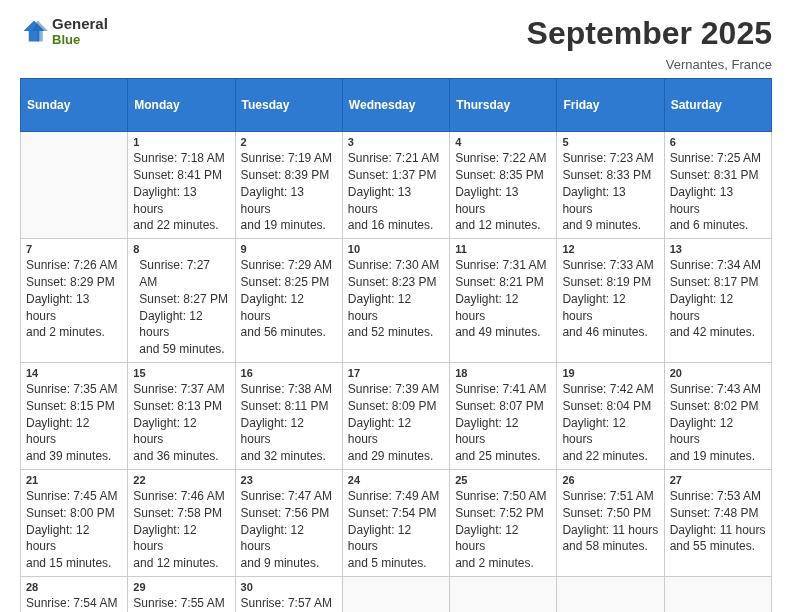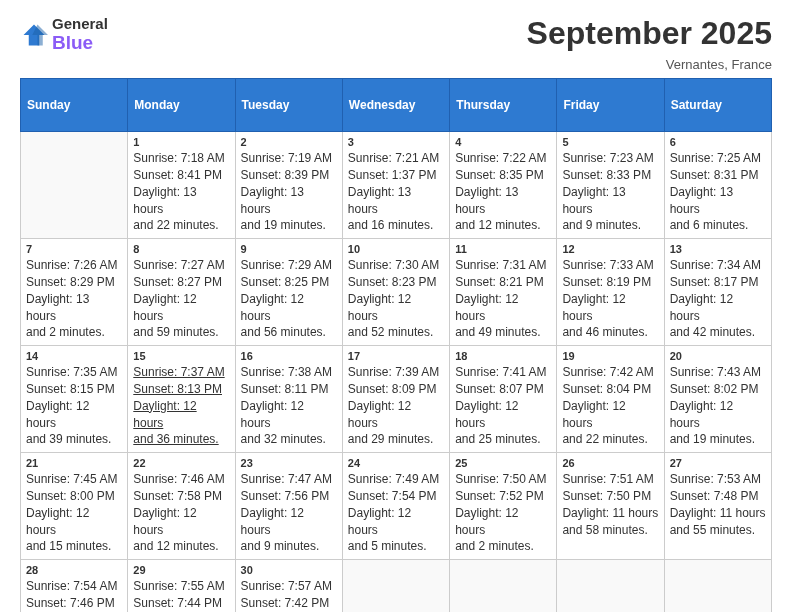--- a/index.html
+++ b/index.html
@@ -31,23 +31,23 @@
       display: flex;
       flex-direction: column;
       line-height: 1.1;
     }
     .logo-general {
       font-size: 15px;
       font-weight: bold;
       color: #333;
     }
     .logo-blue {
-      font-size: 19px;
-      font-weight: bold;
-      color: #8b5cf6;
+      font-size: 13px;
+      font-weight: bold;
+      color: #4d7c0f;
     }
     .logo-icon {
       width: 28px;
       height: 28px;
     }
     .title-section {
       text-align: right;
     }
     .month-title {
       font-size: 32px;
@@ -183,21 +183,21 @@
         <tr>
           <td>
             <span class="day-number">7</span>
             <div class="day-info" style="white-space: pre-line;">Sunrise: 7:26 AM
 Sunset: 8:29 PM
 Daylight: 13 hours
 and 2 minutes.</div>
           </td>
           <td>
             <span class="day-number">8</span>
-            <div class="day-info" style="white-space: pre-line;">Sunrise: 7:27 AM
+            <div class="day-info" style="white-space: pre-line; margin-left: 6px;">Sunrise: 7:27 AM
 Sunset: 8:27 PM
 Daylight: 12 hours
 and 59 minutes.</div>
           </td>
           <td>
             <span class="day-number">9</span>
             <div class="day-info" style="white-space: pre-line;">Sunrise: 7:29 AM
 Sunset: 8:25 PM
 Daylight: 12 hours
 and 56 minutes.</div>
@@ -234,21 +234,21 @@
         <tr>
           <td>
             <span class="day-number">14</span>
             <div class="day-info" style="white-space: pre-line;">Sunrise: 7:35 AM
 Sunset: 8:15 PM
 Daylight: 12 hours
 and 39 minutes.</div>
           </td>
           <td>
             <span class="day-number">15</span>
-            <div class="day-info" style="white-space: pre-line; text-decoration: underline;">Sunrise: 7:37 AM
+            <div class="day-info" style="white-space: pre-line;">Sunrise: 7:37 AM
 Sunset: 8:13 PM
 Daylight: 12 hours
 and 36 minutes.</div>
           </td>
           <td>
             <span class="day-number">16</span>
             <div class="day-info" style="white-space: pre-line;">Sunrise: 7:38 AM
 Sunset: 8:11 PM
 Daylight: 12 hours
 and 32 minutes.</div>

